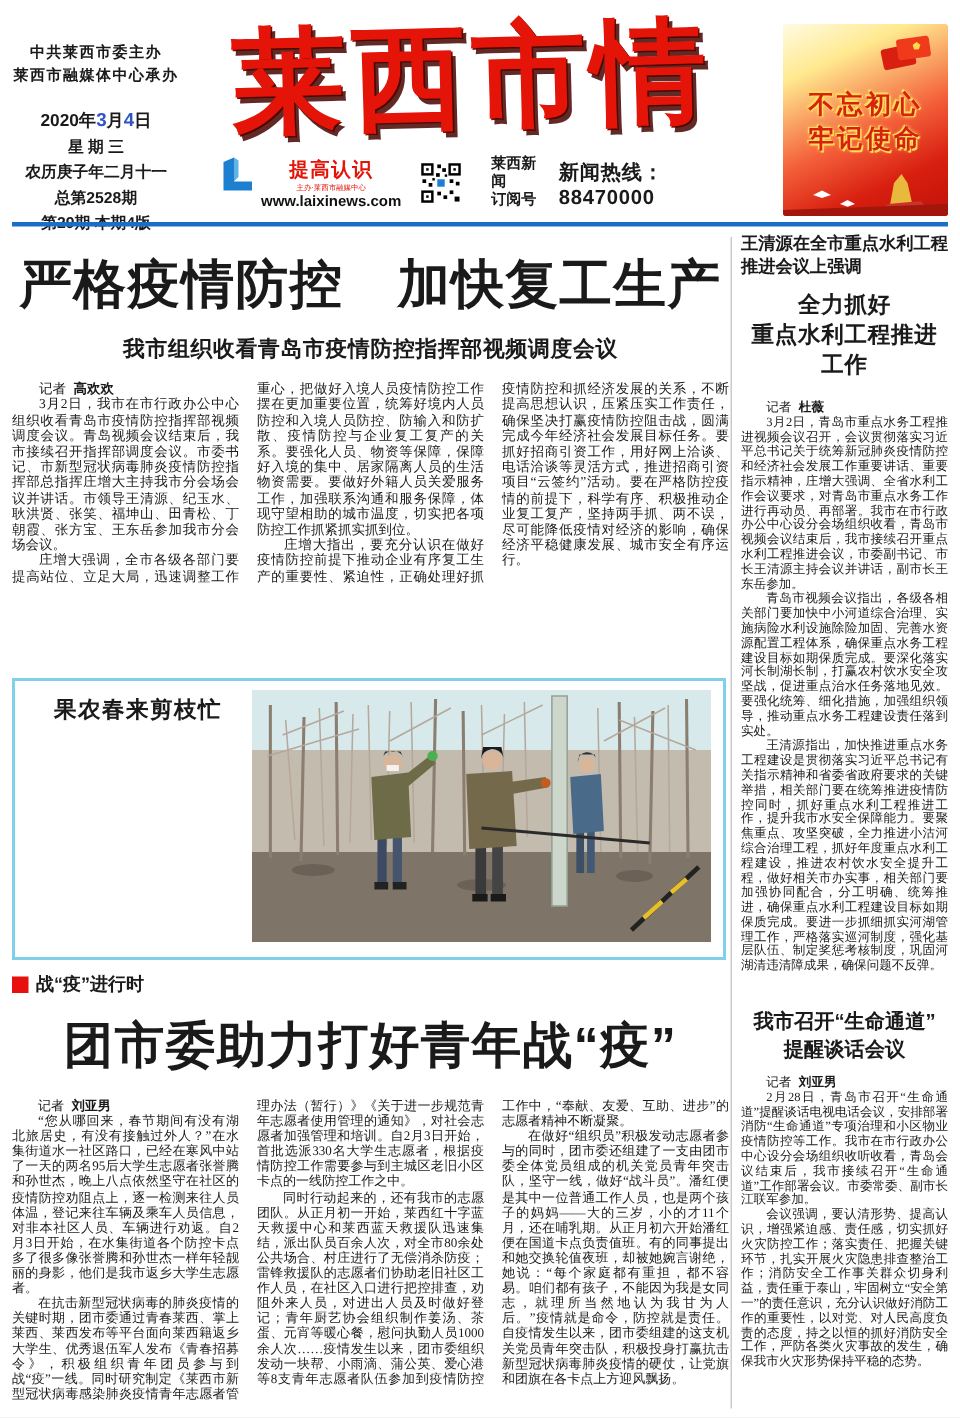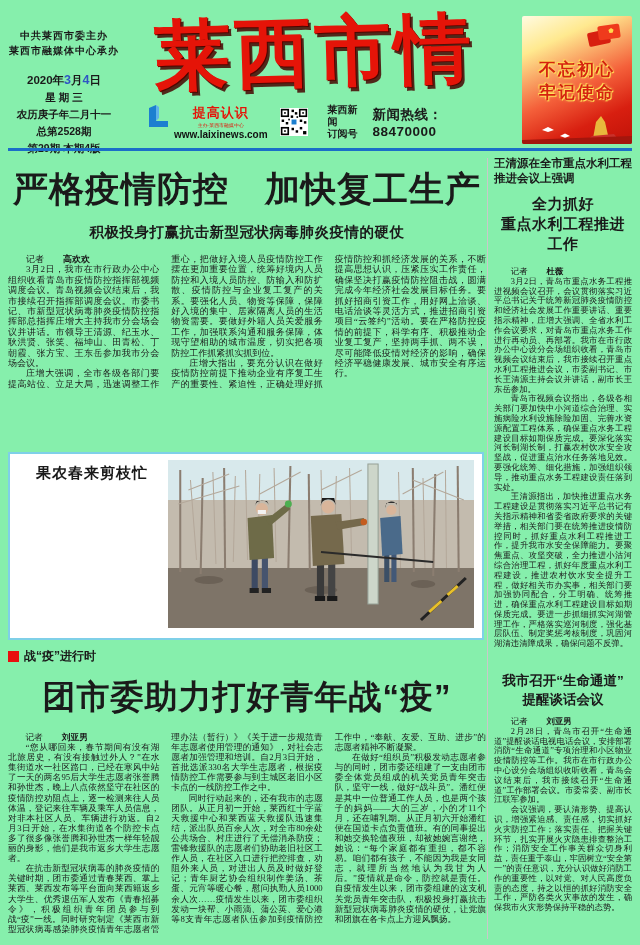--- a/index.html
+++ b/index.html
@@ -1,20 +1,20 @@
 <!DOCTYPE html>
 <html><head>
 <meta charset="utf-8">
 <style>
   
   * { margin:0; padding:0; box-sizing:border-box; }
   html,body { background:#e9e9e9; }
   .page {
     position:relative; width:640px; height:945px; margin:0 auto;
-    background:#86efac; overflow:hidden;
+    background:#ffffff; overflow:hidden;
     font-family:"Liberation Serif", serif; color:#1a1a1a;
   }
   
   .mast-left {
     position:absolute; left:8px; top:28px; width:112px;
     text-align:center; font-family:"Liberation Sans", sans-serif;
   }
   .pub-line { font-size:10px; font-weight:bold; letter-spacing:1px; line-height:15px; }
   .date-line { margin-top:14px; font-size:11.5px; font-weight:bold; line-height:17px; }
   .date-num { color:#2f55c4; font-size:12.5px; }
@@ -50,21 +50,21 @@
     text-shadow:0 0 3px #ffe873, 1px 1px 0 #ffd94d, -1px -1px 0 #ffd94d;
   }
   .books-icon { position:absolute; right:8px; top:5px; }
   .statue-icon { position:absolute; left:0; bottom:0; }
   .blue-rule { position:absolute; left:8px; right:8px; top:148px; height:3px; background:#1b6ec8; }
   .vert-rule { position:absolute; left:487px; top:158px; bottom:6px; width:1px; background:#c9c9c9; }
 
   
   p.body-p { text-indent:2em; text-align:justify; }
   .byline { text-indent:2em; }
-  .by-name { font-weight:bold; margin-left:19px; }
+  .by-name { font-weight:bold; margin-left:5px; }
 
   
   .lead { position:absolute; left:8px; top:158px; width:478px; }
   .lead-h1 {
     font-family:"Liberation Sans", sans-serif; font-size:35px; font-weight:900;
     text-align:center; letter-spacing:1px; margin-top:8px; white-space:nowrap;
   }
   .lead-h2 { font-size:14.5px; font-weight:bold; text-align:center; margin-top:10px; letter-spacing:.5px; }
   .cols-main {
     margin-top:12px; height:142px; overflow:hidden;
@@ -190,21 +190,21 @@
         <path d="M0 30 L110 26 L110 34 L0 34 Z" fill="#a3160d"></path>
       </svg>
     </div>
   </header>
 
   <div class="blue-rule"></div>
   <div class="vert-rule"></div>
 
   <section class="lead">
     <h1 class="lead-h1">严格疫情防控　加快复工生产</h1>
-    <h2 class="lead-h2">积极投身打赢抗击新型冠状病毒肺炎疫情的硬仗</h2>
+    <h2 class="lead-h2">我市组织收看青岛市疫情防控指挥部视频调度会议</h2>
     <div class="cols-main">
       <p class="byline"><span>记者</span><span class="by-name">高欢欢</span></p>
       <p class="body-p">3月2日，我市在市行政办公中心组织收看青岛市疫情防控指挥部视频调度会议。青岛视频会议结束后，我市接续召开指挥部调度会议。市委书记、市新型冠状病毒肺炎疫情防控指挥部总指挥庄增大主持我市分会场会议并讲话。市领导王清源、纪玉水、耿洪贤、张笑、福坤山、田青松、丁朝霞、张方宝、王东岳参加我市分会场会议。</p>
       <p class="body-p">庄增大强调，全市各级各部门要提高站位、立足大局，迅速调整工作重心，把做好入境人员疫情防控工作摆在更加重要位置，统筹好境内人员防控和入境人员防控、防输入和防扩散、疫情防控与企业复工复产的关系。要强化人员、物资等保障，保障好入境的集中、居家隔离人员的生活物资需要。要做好外籍人员关爱服务工作，加强联系沟通和服务保障，体现守望相助的城市温度，切实把各项防控工作抓紧抓实抓到位。</p>
       <p class="body-p">庄增大指出，要充分认识在做好疫情防控前提下推动企业有序复工生产的重要性、紧迫性，正确处理好抓疫情防控和抓经济发展的关系，不断提高思想认识，压紧压实工作责任，确保坚决打赢疫情防控阻击战，圆满完成今年经济社会发展目标任务。要抓好招商引资工作，用好网上洽谈、电话洽谈等灵活方式，推进招商引资项目“云签约”活动。要在严格防控疫情的前提下，科学有序、积极推动企业复工复产，坚持两手抓、两不误，尽可能降低疫情对经济的影响，确保经济平稳健康发展、城市安全有序运行。</p>
     </div>
   </section>
 
   <section class="boxed">
     <div class="boxed-left">

